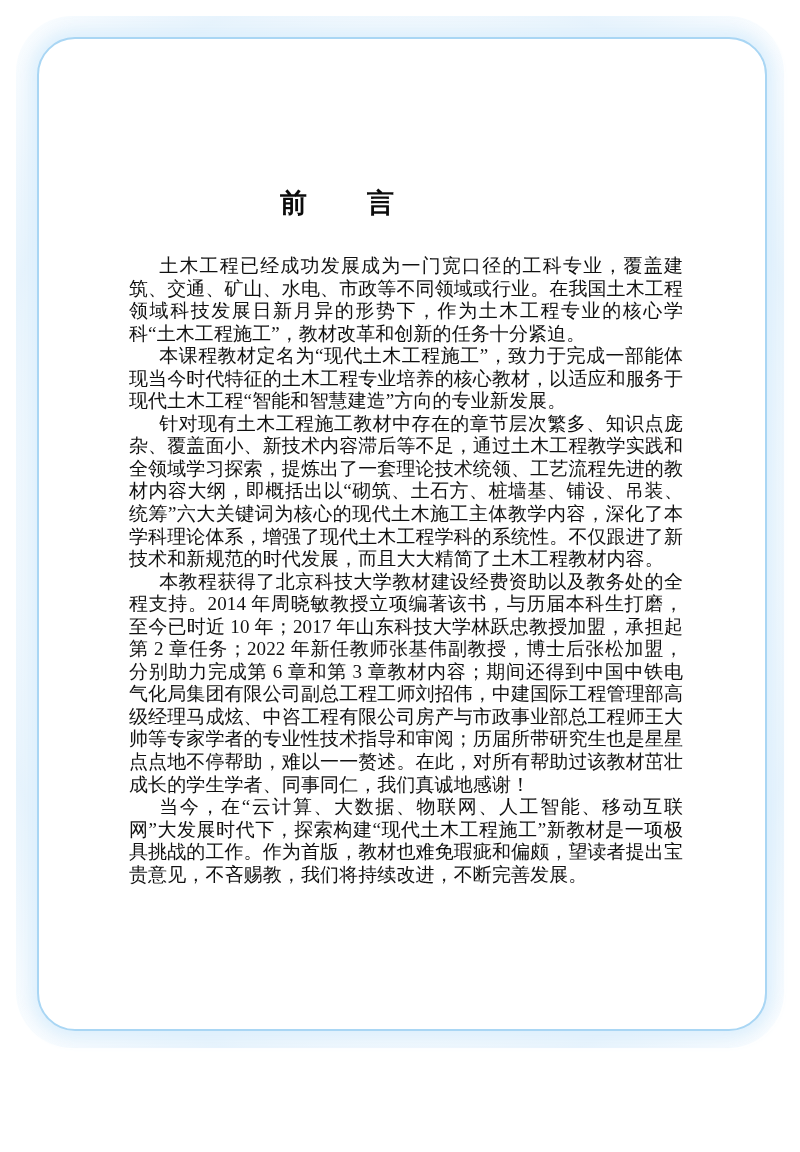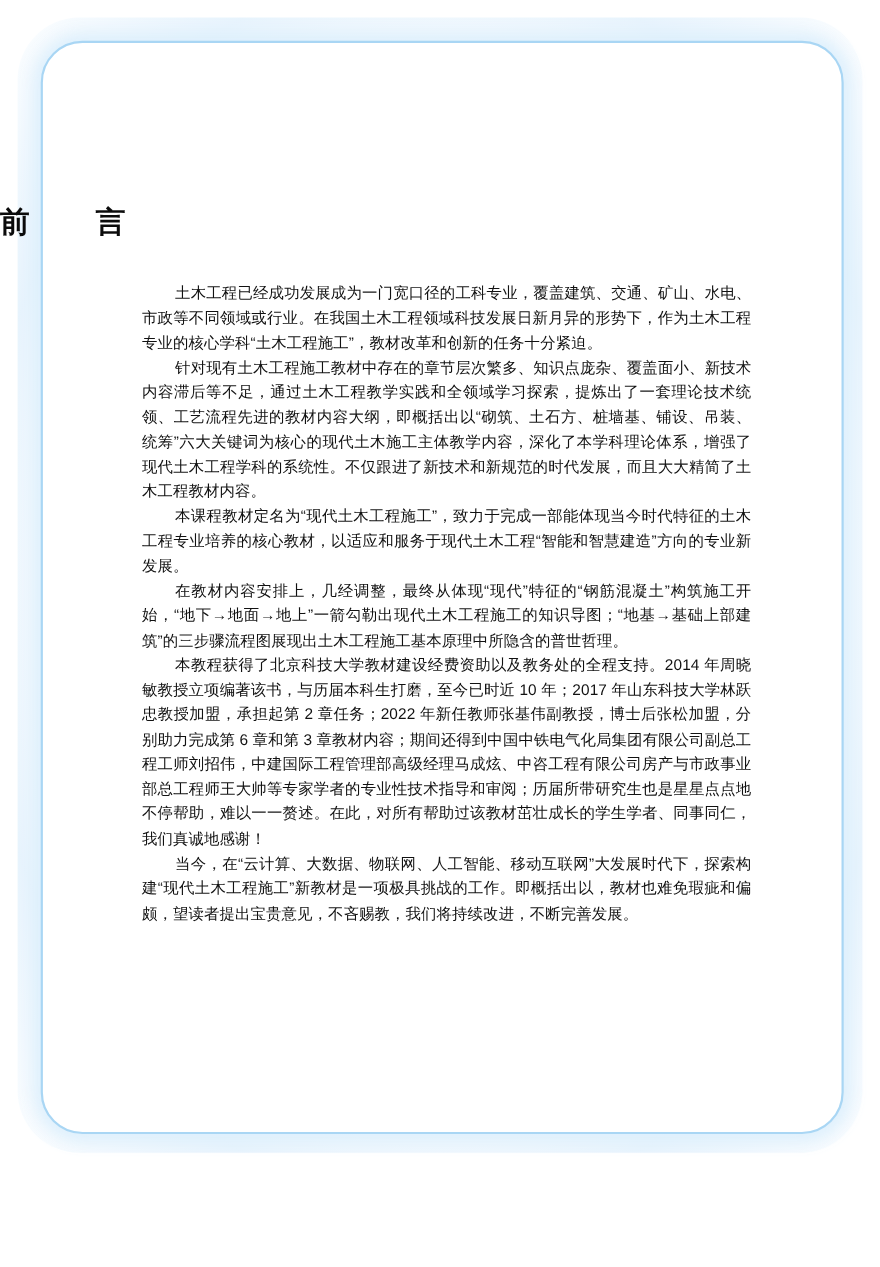--- a/index.html
+++ b/index.html
@@ -58,64 +58,63 @@
     top: 0;
     width: 800px;
     height: 1152px;
   }
 
   #doc-title {
     position: absolute;
     left: 0;
     top: 186px;
     width: 676px;
-    text-align: left;
+    text-align: center;
     font-size: 27px;
     line-height: 34px;
     font-weight: 700;
     letter-spacing: 2px;
     color: #0b0b0b;
     white-space: pre;
     font-family: "DejaVu Sans", "Liberation Sans", sans-serif;
   }
 
   #body-text {
     position: absolute;
     left: 129px;
     top: 255px;
     width: 554px;
   }
 
   .para {
     margin: 0;
-    font-size: 14px;
+    font-size: 19px;
     line-height: 22.55px;
     color: #111111;
     text-align: justify;
     text-justify: inter-character;
     text-indent: 30.2px;
     letter-spacing: 0.1px;
     word-break: break-all;
-    font-family: Liberation Sans, sans-serif;
+    font-family: Liberation Serif, serif;
   }
 </style>
 </head>
 <body>
 
 <div id="page-frame">
   <div class="frame-glow"></div>
   <div class="frame-rule"></div>
 </div>
 
 <div id="content">
 
   <div id="doc-title">前　　言</div>
 
   <div id="body-text">
       <p class="para">土木工程已经成功发展成为一门宽口径的工科专业，覆盖建筑、交通、矿山、水电、市政等不同领域或行业。在我国土木工程领域科技发展日新月异的形势下，作为土木工程专业的核心学科“土木工程施工”，教材改革和创新的任务十分紧迫。</p>
+      <p class="para">本课程教材定名为“现代土木工程施工”，致力于完成一部能体现当今时代特征的土木工程专业培养的核心教材，以适应和服务于现代土木工程“智能和智慧建造”方向的专业新发展。</p>
       <p class="para">针对现有土木工程施工教材中存在的章节层次繁多、知识点庞杂、覆盖面小、新技术内容滞后等不足，通过土木工程教学实践和全领域学习探索，提炼出了一套理论技术统领、工艺流程先进的教材内容大纲，即概括出以“砌筑、土石方、桩墙基、铺设、吊装、统筹”六大关键词为核心的现代土木施工主体教学内容，深化了本学科理论体系，增强了现代土木工程学科的系统性。不仅跟进了新技术和新规范的时代发展，而且大大精简了土木工程教材内容。</p>
-      <p class="para">本课程教材定名为“现代土木工程施工”，致力于完成一部能体现当今时代特征的土木工程专业培养的核心教材，以适应和服务于现代土木工程“智能和智慧建造”方向的专业新发展。</p>
-      <p class="para">在教材内容安排上，几经调整，最终从体现“现代”特征的“钢筋混凝土”构筑施工开始，“地下→地面→地上”一箭勾勒出现代土木工程施工的知识导图；“地基→基础上部建筑”的三步骤流程图展现出土木工程施工基本原理中所隐含的普世哲理。</p>
       <p class="para">本教程获得了北京科技大学教材建设经费资助以及教务处的全程支持。2014 年周晓敏教授立项编著该书，与历届本科生打磨，至今已时近 10 年；2017 年山东科技大学林跃忠教授加盟，承担起第 2 章任务；2022 年新任教师张基伟副教授，博士后张松加盟，分别助力完成第 6 章和第 3 章教材内容；期间还得到中国中铁电气化局集团有限公司副总工程工师刘招伟，中建国际工程管理部高级经理马成炫、中咨工程有限公司房产与市政事业部总工程师王大帅等专家学者的专业性技术指导和审阅；历届所带研究生也是星星点点地不停帮助，难以一一赘述。在此，对所有帮助过该教材茁壮成长的学生学者、同事同仁，我们真诚地感谢！</p>
-      <p class="para">当今，在“云计算、大数据、物联网、人工智能、移动互联网”大发展时代下，探索构建“现代土木工程施工”新教材是一项极具挑战的工作。即概括出以，教材也难免瑕疵和偏颇，望读者提出宝贵意见，不吝赐教，我们将持续改进，不断完善发展。</p>
+      <p class="para">当今，在“云计算、大数据、物联网、人工智能、移动互联网”大发展时代下，探索构建“现代土木工程施工”新教材是一项极具挑战的工作。作为首版，教材也难免瑕疵和偏颇，望读者提出宝贵意见，不吝赐教，我们将持续改进，不断完善发展。</p>
     </div>
 
 </div>
 
 </body></html>

